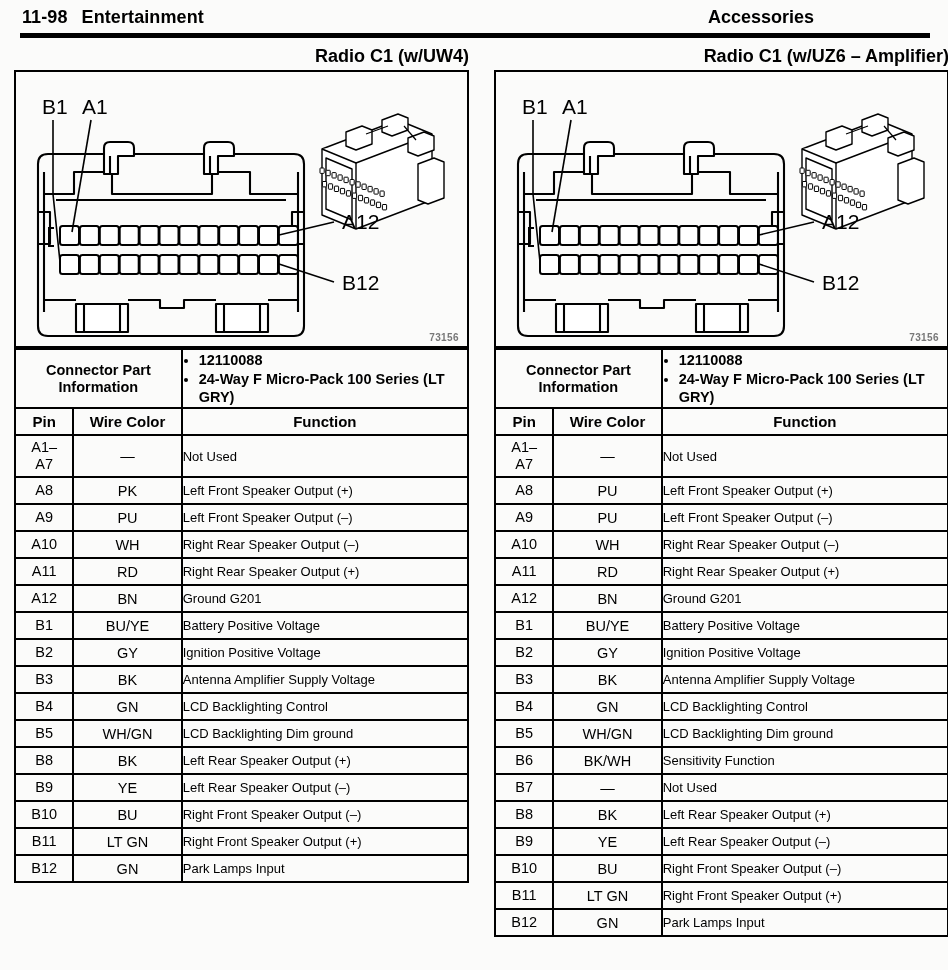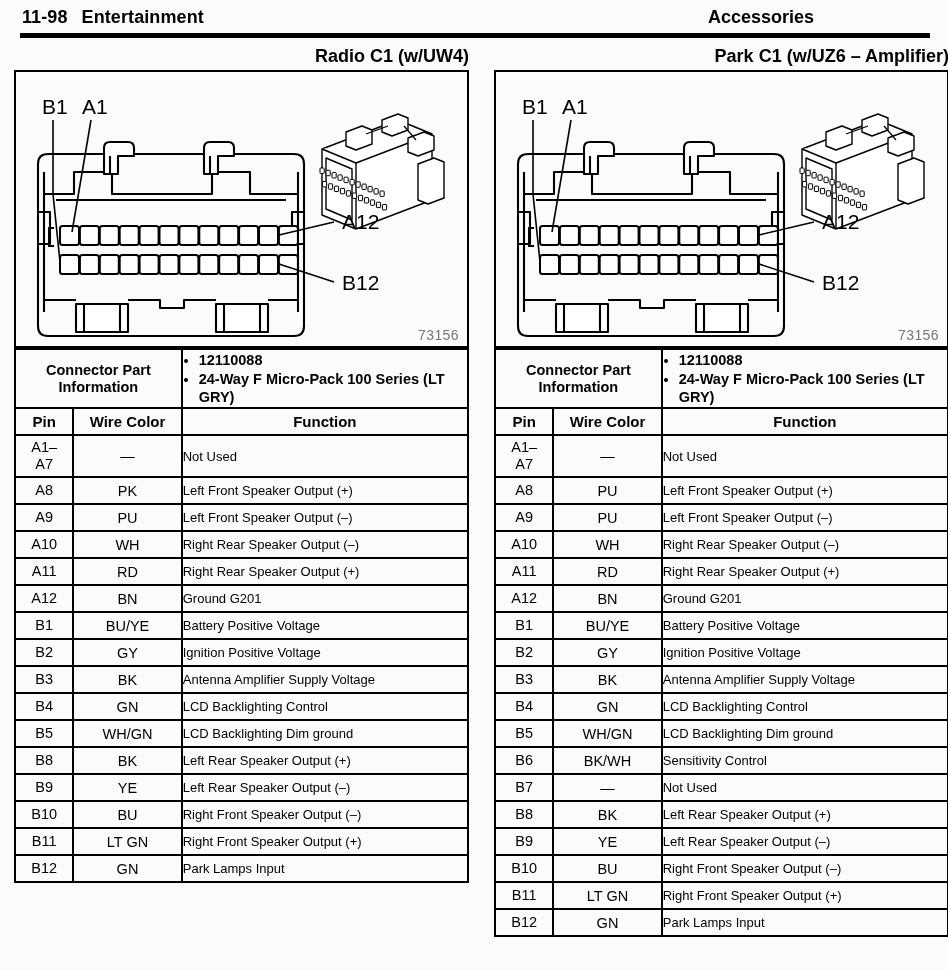--- a/index.html
+++ b/index.html
@@ -73,23 +73,24 @@
     border: 2px solid #000;
     height: 278px;
     background: #fbfbfa;
     box-sizing: border-box;
   }
   .conn-box svg { display: block; }
   .fig-num {
     position: absolute;
     right: 8px;
     bottom: 3px;
-    font-size: 14px;
+    font-size: 10px;
     color: #777;
     letter-spacing: 0.4px;
+    font-weight: bold;
   }
 
   
   .info-table {
     border-collapse: collapse;
     width: 100%;
     table-layout: fixed;
     background: #a3a3a3;
   }
   .info-table td, .info-table th {
@@ -369,21 +370,21 @@
         <tr class="row-std">
           <td class="td-pin">B12</td>
           <td class="td-color">GN</td>
           <td class="td-func">Park Lamps Input</td>
         </tr>
       </tbody>
   </table>
 </div>
 
 <div class="panel panel-right">
-  <div class="panel-title">Park C1 (w/UZ6 – Amplifier)</div>
+  <div class="panel-title">Radio C1 (w/UZ6 – Amplifier)</div>
   <div class="conn-box">
     <div>
         <svg width="451" height="274" viewBox="0 0 451 274">
           <g stroke="#000" stroke-width="1.4" fill="#fff" stroke-linejoin="round">
             <path d="M306,77 L382,48 L416,62 L416,128 L340,157 L306,143 Z"></path>
             <path d="M306,77 L340,91 L416,62"></path>
             <path d="M340,91 L340,157"></path>
             <path d="M310,86 L336,97 L336,148 L310,137 Z" fill="#fff"></path>
             <rect x="304" y="96" width="4.2" height="5.4" rx="0.6" stroke-width="1"></rect>
             <rect x="310" y="98.3" width="4.2" height="5.4" rx="0.6" stroke-width="1"></rect>
@@ -557,21 +558,21 @@
           <td class="td-func">LCD Backlighting Control</td>
         </tr>
         <tr class="row-std">
           <td class="td-pin">B5</td>
           <td class="td-color">WH/GN</td>
           <td class="td-func">LCD Backlighting Dim ground</td>
         </tr>
         <tr class="row-std">
           <td class="td-pin">B6</td>
           <td class="td-color">BK/WH</td>
-          <td class="td-func">Sensitivity Control</td>
+          <td class="td-func">Sensitivity Function</td>
         </tr>
         <tr class="row-std">
           <td class="td-pin">B7</td>
           <td class="td-color dash">—</td>
           <td class="td-func">Not Used</td>
         </tr>
         <tr class="row-std">
           <td class="td-pin">B8</td>
           <td class="td-color">BK</td>
           <td class="td-func">Left Rear Speaker Output (+)</td>

